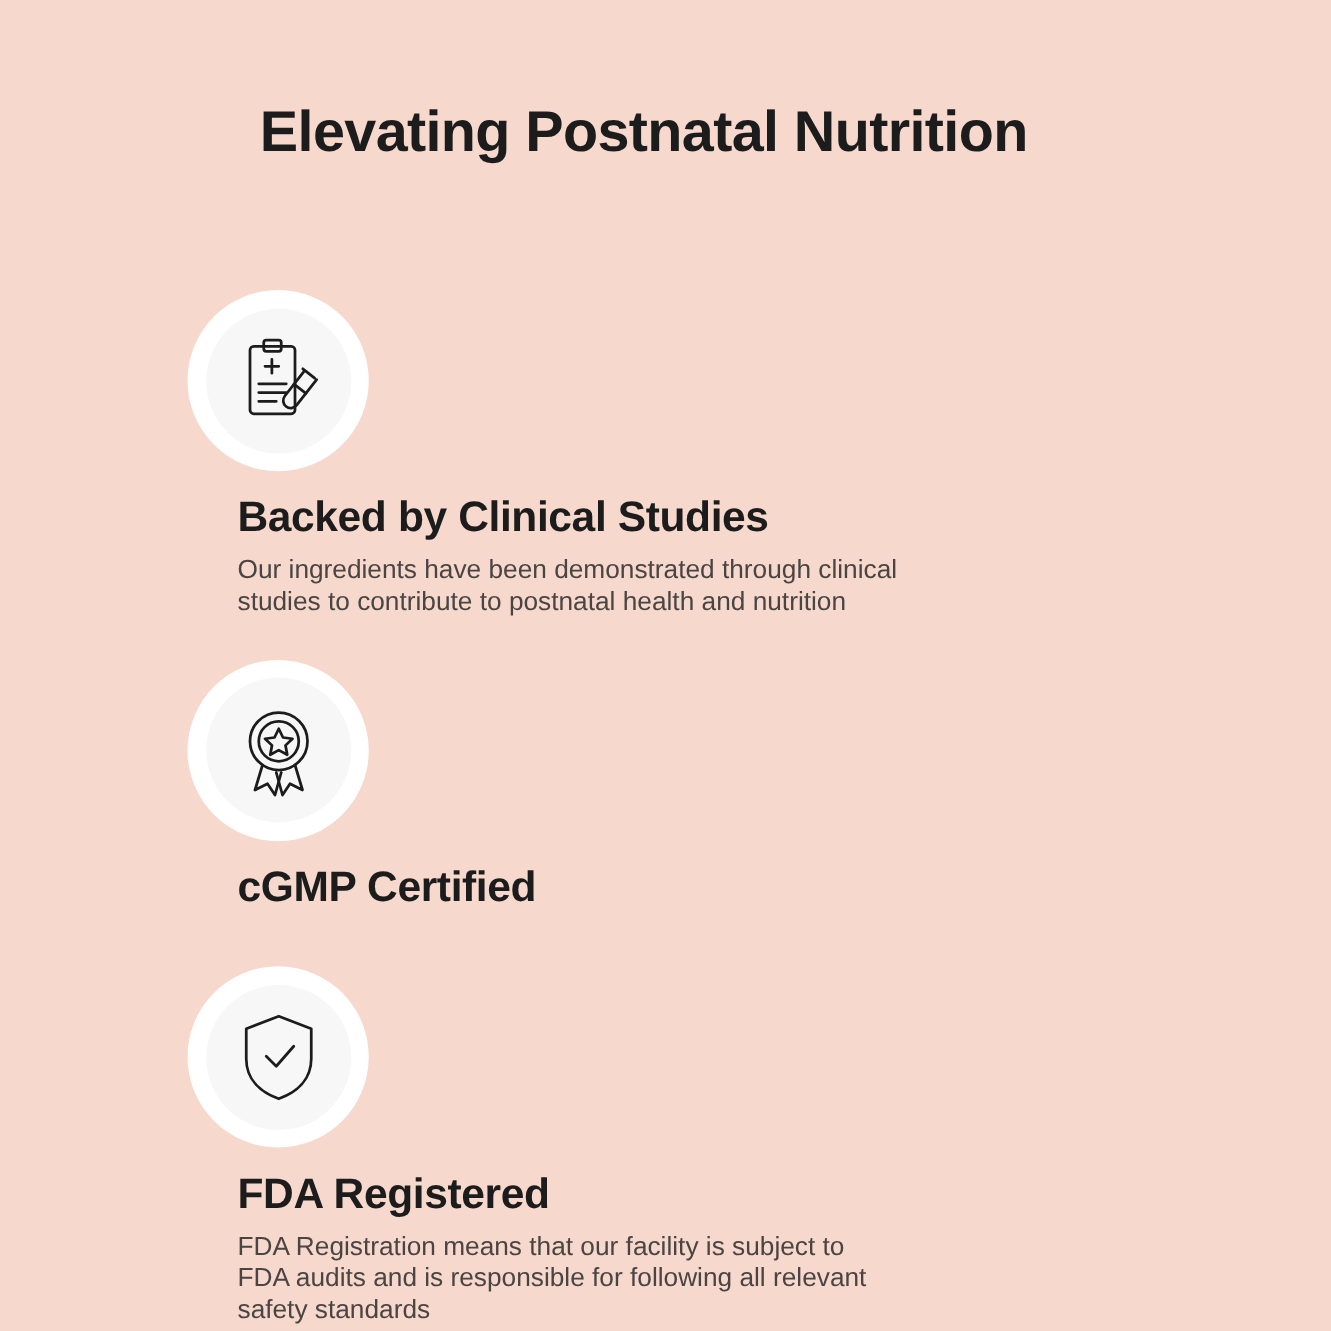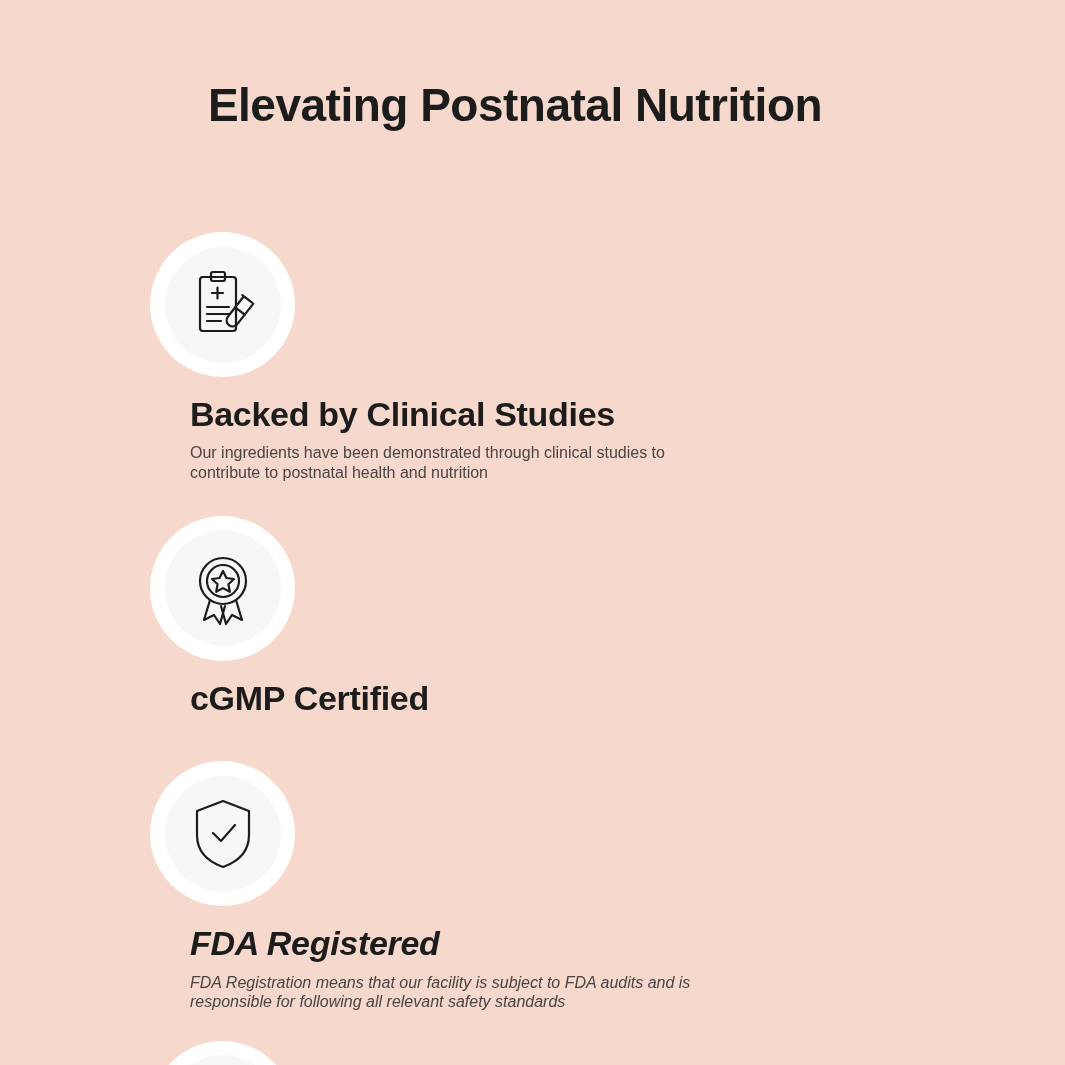--- a/index.html
+++ b/index.html
@@ -79,30 +79,30 @@
   }
   .feature-title {
     font-size: 34px;
     font-weight: bold;
     color: #1c1c1c;
     letter-spacing: -0.3px;
     line-height: 1.1;
     margin: 0 0 10px 0;
   }
   .feature-desc {
-    font-size: 16px;
+    font-size: 21px;
     line-height: 1.2;
     color: #4a4442;
     margin: 0;
     max-width: 530px;
   }
   
   .feature.row-0 { margin-bottom: 34px; }
   .feature.row-1 { margin-bottom: 34px; }
-  .feature.row-2 { margin-bottom: 30px; font-style: italic; }
+  .feature.row-2 { margin-bottom: 30px; }
 </style>
 </head>
 <body>
 
 <div class="page">
 
   <div class="page-title">Elevating Postnatal Nutrition</div>
 
   <div class="features">
 

